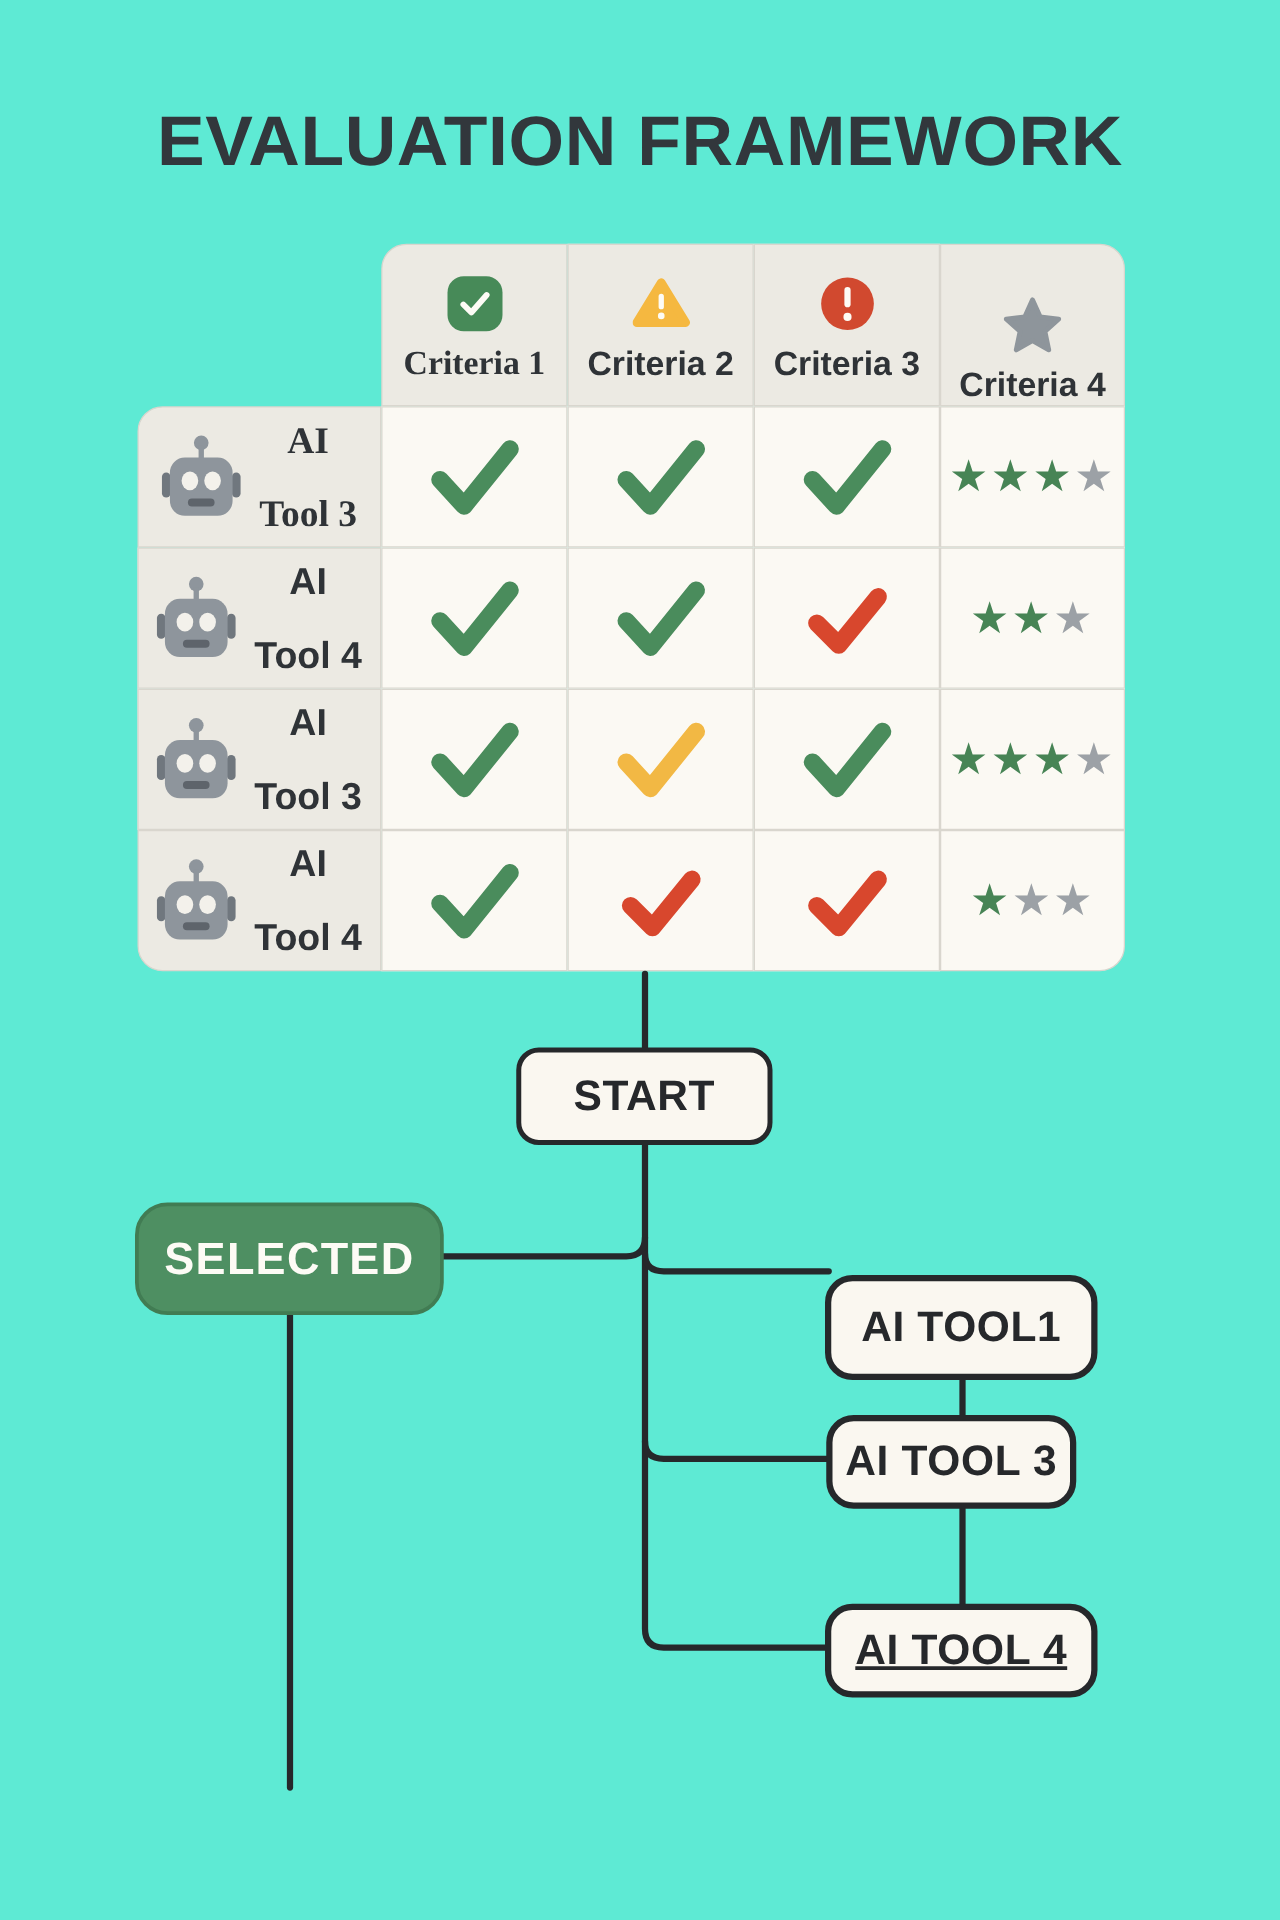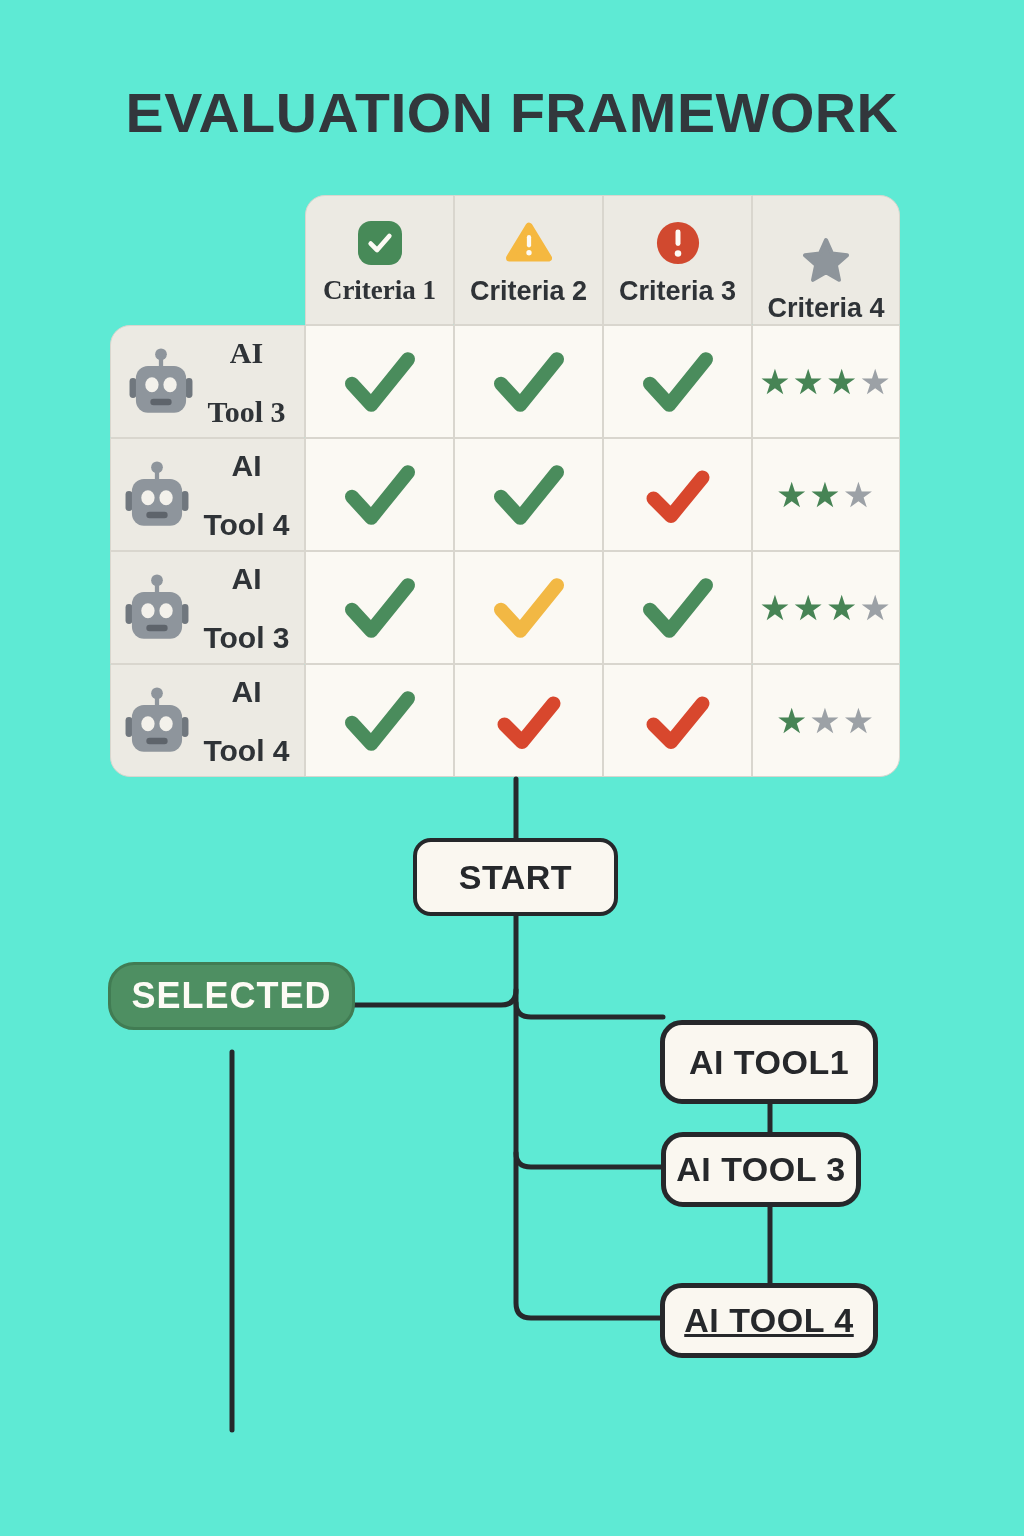--- a/index.html
+++ b/index.html
@@ -64,21 +64,21 @@
     position:absolute;box-sizing:border-box;
     display:flex;align-items:center;justify-content:center;
     background:#FAF7F0;border:5px solid #26282B;border-radius:22px;
     font-size:34px;font-weight:700;color:#26282B;letter-spacing:.5px;
   }
   .node.start{left:413px;top:838px;width:205px;height:78px;border-width:4px;border-radius:18px;}
   .node.t1{left:660px;top:1020px;width:218px;height:84px;}
   .node.t3{left:661px;top:1132px;width:200px;height:75px;}
   .node.t4{left:660px;top:1283px;width:218px;height:75px;text-decoration:underline;}
   .node.selected{
-    left:108px;top:962px;width:247px;height:68px;
+    left:108px;top:962px;width:247px;height:90px;
     background:#4E8F62;border:3px solid #417C53;border-radius:26px;
     color:#FDFBF5;font-weight:800;font-size:36px;letter-spacing:1px;
   }
 </style>
 </head>
 <body>
 
 <div class="canvas">
 
   <div class="title">EVALUATION FRAMEWORK</div>

